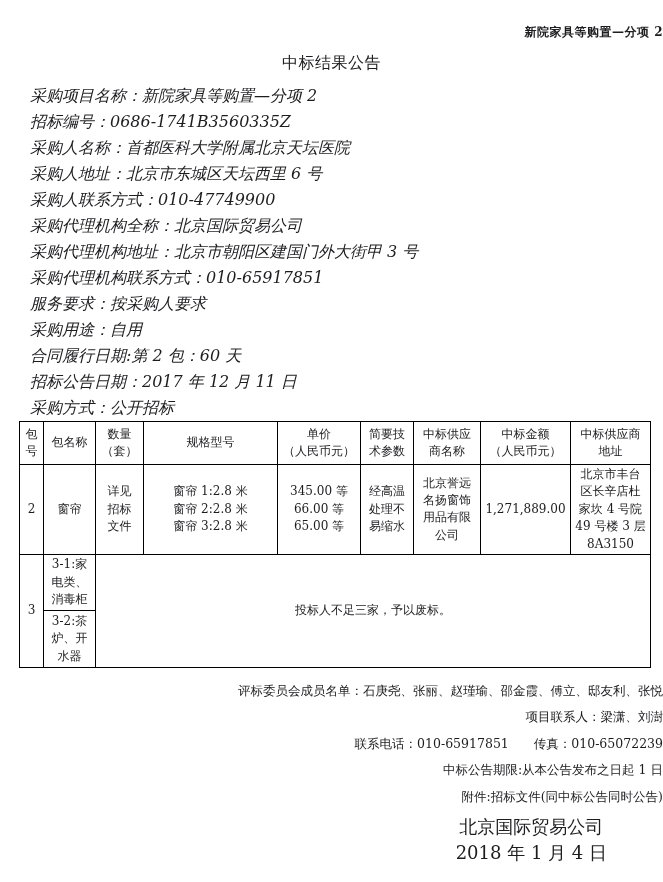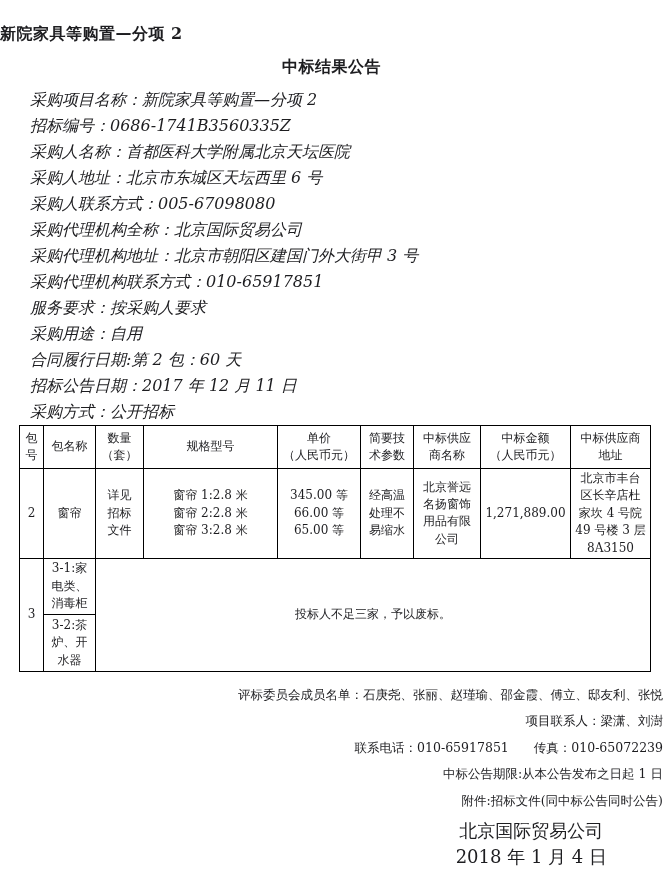--- a/index.html
+++ b/index.html
@@ -7,30 +7,30 @@
   .page {
     position:relative;
     width:663px; height:882px;
     background:#ffffff;
     color:#1d1d20;
     font-family:"DejaVu Serif","Liberation Serif",serif;
     overflow:hidden;
   }
   .title {
     padding-top:24px;
-    text-align:left;
-    font-size:16px;
+    text-align:right;
+    font-size:12px;
     font-weight:bold;
     letter-spacing:0.5px;
   }
   .subtitle {
     margin-top:12px;
     text-align:center;
     font-size:16px;
-    font-weight:bold;
+    font-weight:normal;
     letter-spacing:0.5px;
   }
   .info-block { margin:9px 0 0 30px; }
   .info-line {
     height:26px;
     line-height:26px;
     font-size:16px;
     white-space:pre-wrap;
     font-style:italic;
   }
@@ -83,21 +83,21 @@
 <div class="page">
 
   <div class="title">新院家具等购置—分项 2</div>
   <div class="subtitle">中标结果公告</div>
 
   <div class="info-block">
     <div class="info-line">采购项目名称：新院家具等购置—分项 2</div>
     <div class="info-line">招标编号：0686-1741B3560335Z</div>
     <div class="info-line">采购人名称：首都医科大学附属北京天坛医院</div>
     <div class="info-line">采购人地址：北京市东城区天坛西里 6 号</div>
-    <div class="info-line">采购人联系方式：005-67098080</div>
+    <div class="info-line">采购人联系方式：010-47749900</div>
     <div class="info-line">采购代理机构全称：北京国际贸易公司</div>
     <div class="info-line">采购代理机构地址：北京市朝阳区建国门外大街甲 3 号</div>
     <div class="info-line">采购代理机构联系方式：010-65917851</div>
     <div class="info-line">服务要求：按采购人要求</div>
     <div class="info-line">采购用途：自用</div>
     <div class="info-line">合同履行日期:第 2 包：60 天</div>
     <div class="info-line">招标公告日期：2017 年 12 月 11 日</div>
     <div class="info-line">采购方式：公开招标</div>
   </div>
 

